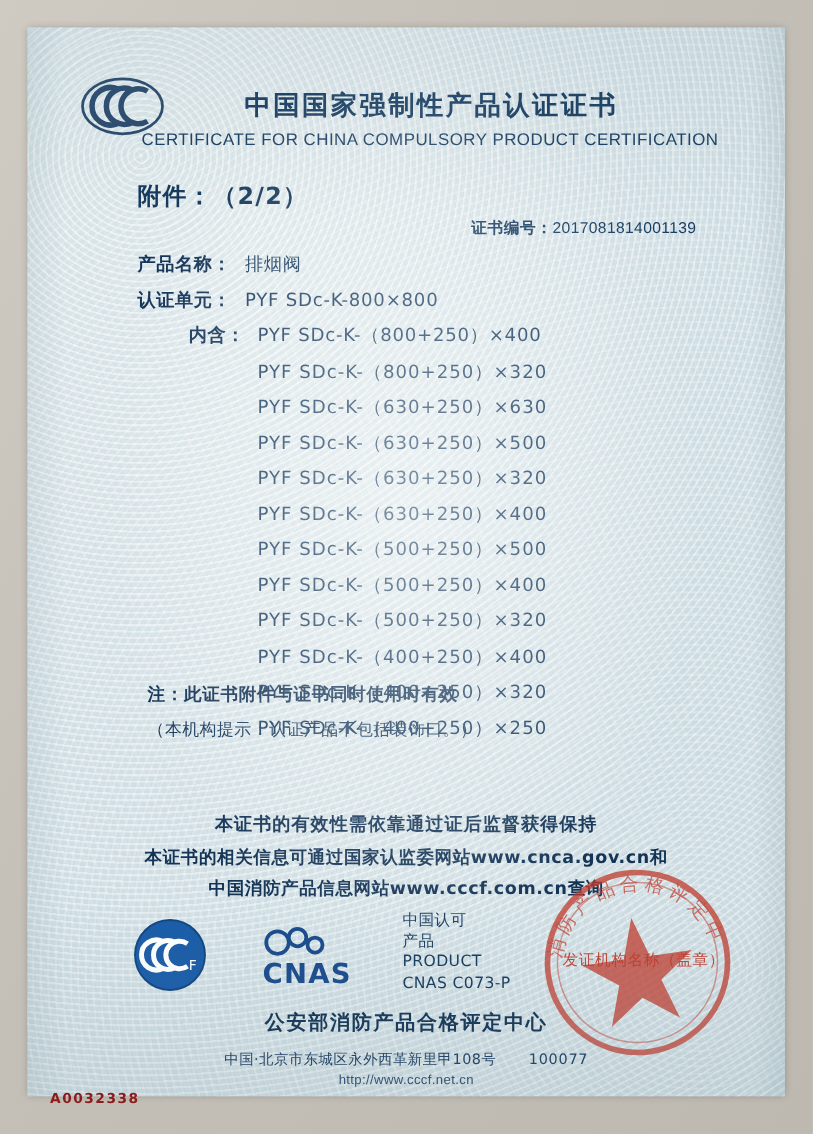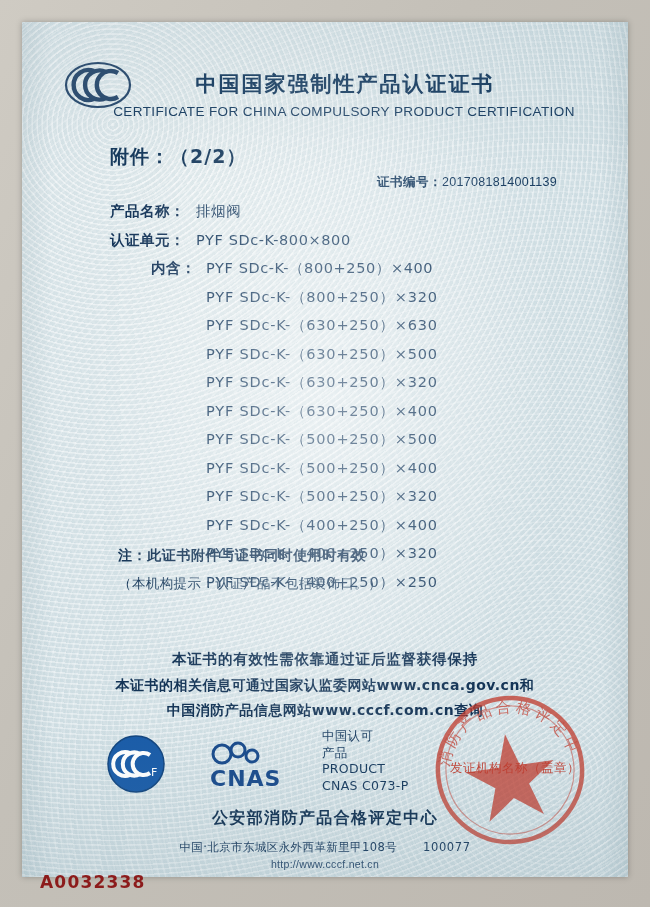--- a/index.html
+++ b/index.html
@@ -295,21 +295,21 @@
     color: #2a4a6d;
     letter-spacing: 0.3px;
   }
 
   
   .serial {
     position: absolute;
     left: 40px;
     top: 872px;
     font-family: "DejaVu Sans", sans-serif;
-    font-size: 17px;
+    font-size: 11px;
     font-weight: bold;
     color: #8c1b1b;
     letter-spacing: 1.2px;
   }
   
   .crease {
     position: absolute;
     left: 0; top: 0; bottom: 0;
     width: 100%;
     background: linear-gradient(90deg, rgba(90,120,130,0.10) 0px, rgba(255,255,255,0) 30px),

